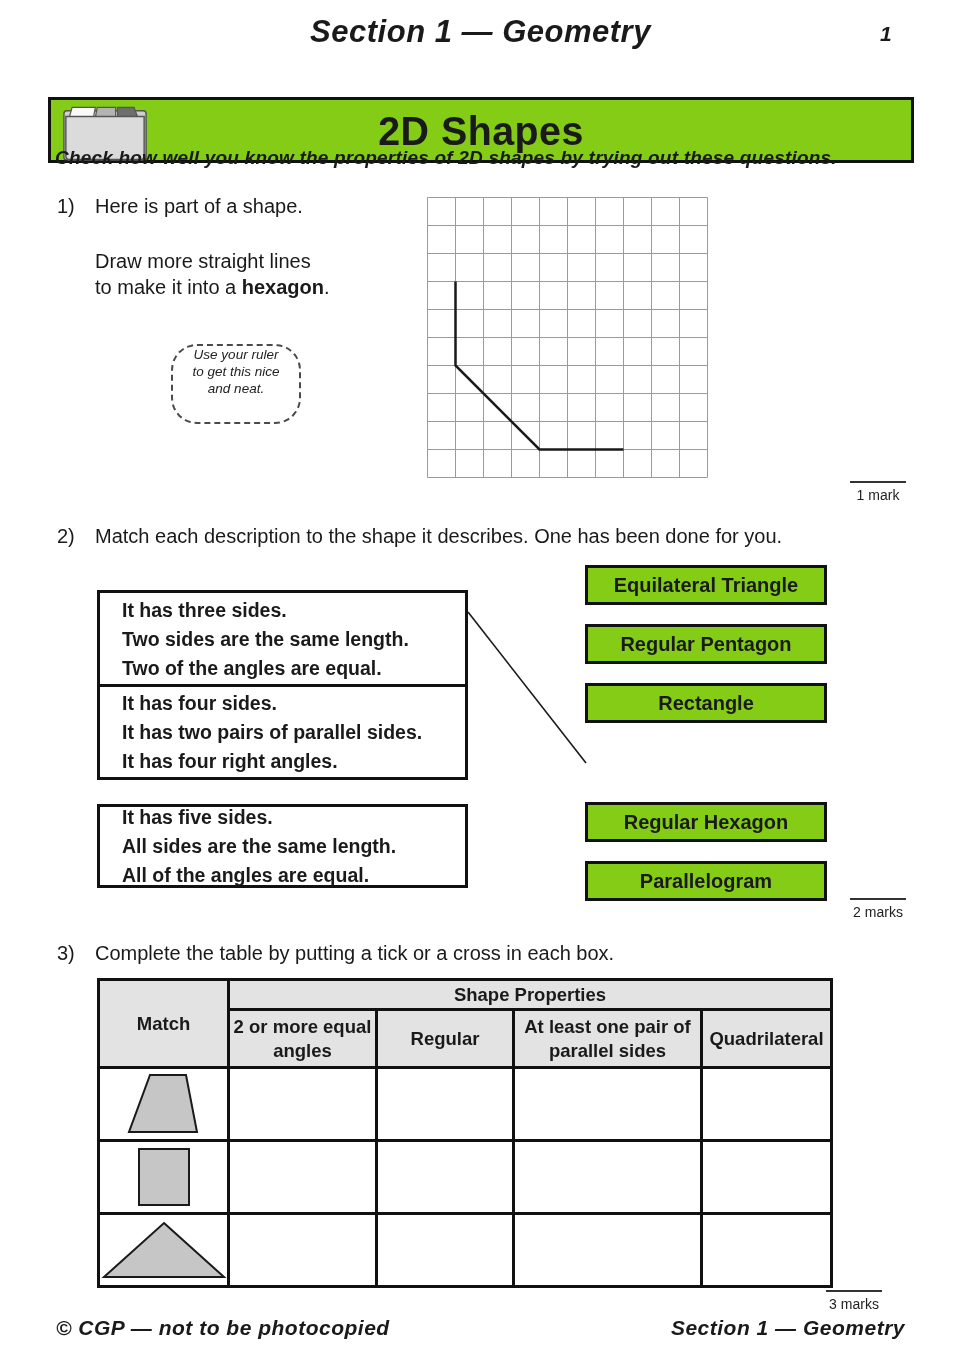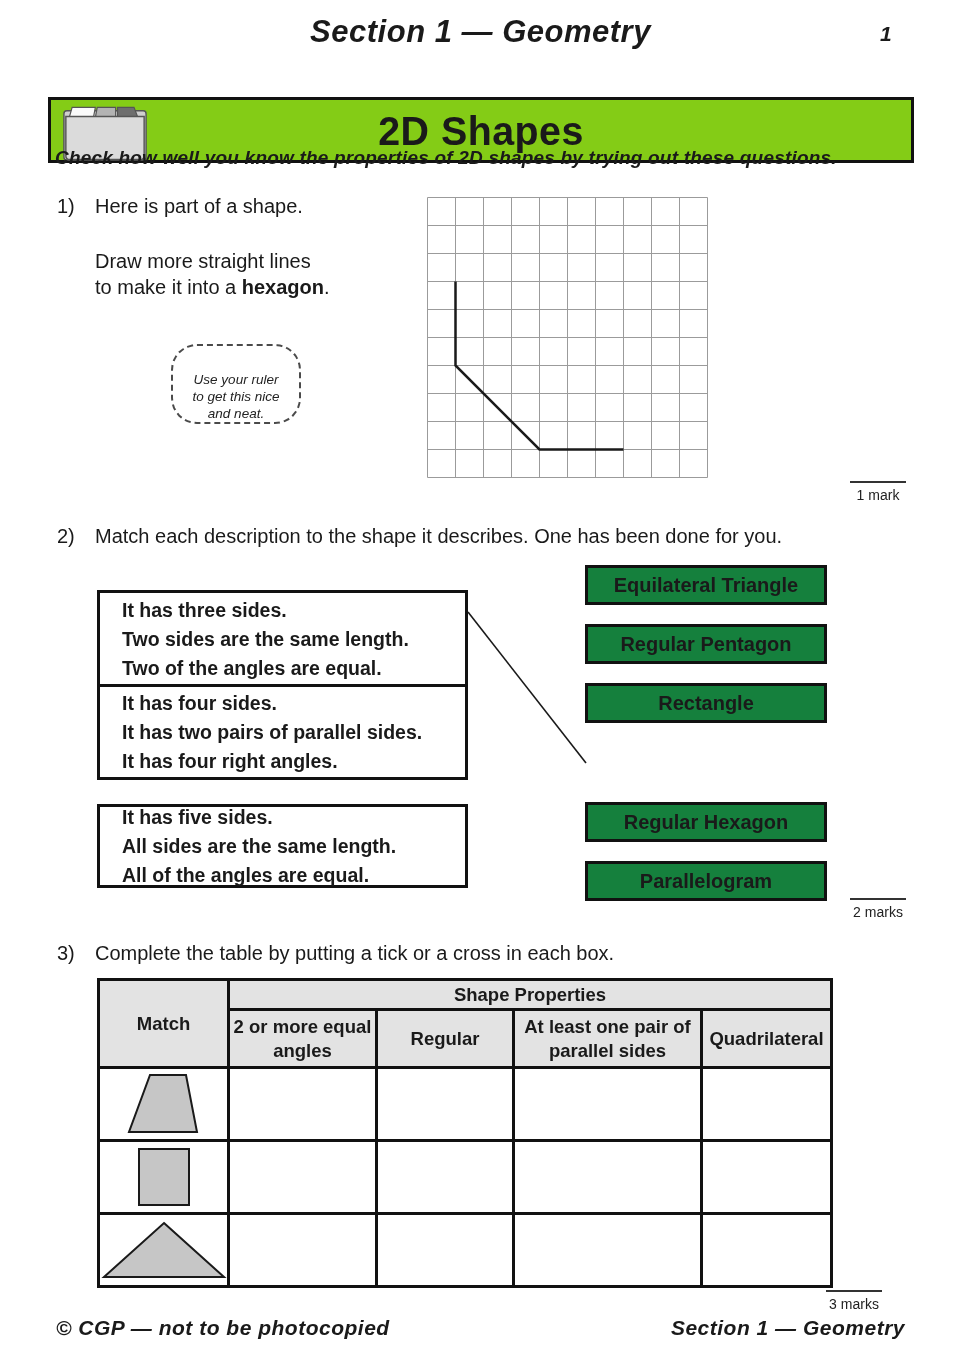--- a/index.html
+++ b/index.html
@@ -20,34 +20,34 @@
   .title-text { position:absolute; left:0; top:8px; width:100%; text-align:center;
     font-size:41px; font-weight:bold; transform:scaleX(.96); letter-spacing:.5px; }
 
   .intro { position:absolute; left:55px; top:147px; font-size:19px; font-style:italic; font-weight:bold; letter-spacing:.2px; }
 
   .qnum { position:absolute; font-size:20px; }
   .qtext { position:absolute; font-size:20px; }
 
   .note { position:absolute; left:171px; top:344px; width:130px; height:80px;
     border:2px dashed #4a4a4a; border-radius:26px;
-    display:flex; flex-direction:column; justify-content:flex-end; text-align:center;
+    display:flex; flex-direction:column; justify-content:flex-start; text-align:center;
     font-style:italic; font-size:13.5px; line-height:17px; color:#222; }
 
   .grid-svg { position:absolute; left:427px; top:197px; }
 
   .marks { position:absolute; width:56px; text-align:center; font-size:14px; color:#222; }
   .marks .rule { border-top:2px solid #333; margin-bottom:4px; }
 
   .desc-box { position:absolute; left:97px; width:371px; border:3px solid #111;
     display:flex; flex-direction:column; justify-content:center;
     padding-left:22px; font-weight:bold; font-size:19.5px; line-height:29px; background:#fff; }
   .shape-box { position:absolute; left:585px; width:242px; height:40px; border:3px solid #111;
     display:flex; align-items:center; justify-content:center;
-    font-weight:bold; font-size:20px; background:#15803d; }
+    font-weight:bold; font-size:20px; background:#84cc16; }
   .connector-svg { position:absolute; left:460px; top:600px; }
 
   table.props { position:absolute; left:97px; top:978px; border-collapse:collapse; table-layout:fixed; }
   table.props th, table.props td { border:3px solid #111; padding:0; }
   table.props th { background:#e3e3e3; font-weight:bold; font-size:18.5px; line-height:24px; }
   th.group-hdr { height:30px; font-size:20px; }
   th.corner-hdr { font-size:20px; }
   table.props td { background:#fff; height:73px; text-align:center; vertical-align:middle; }
   .shape-cell svg { display:block; margin:0 auto; }
 

